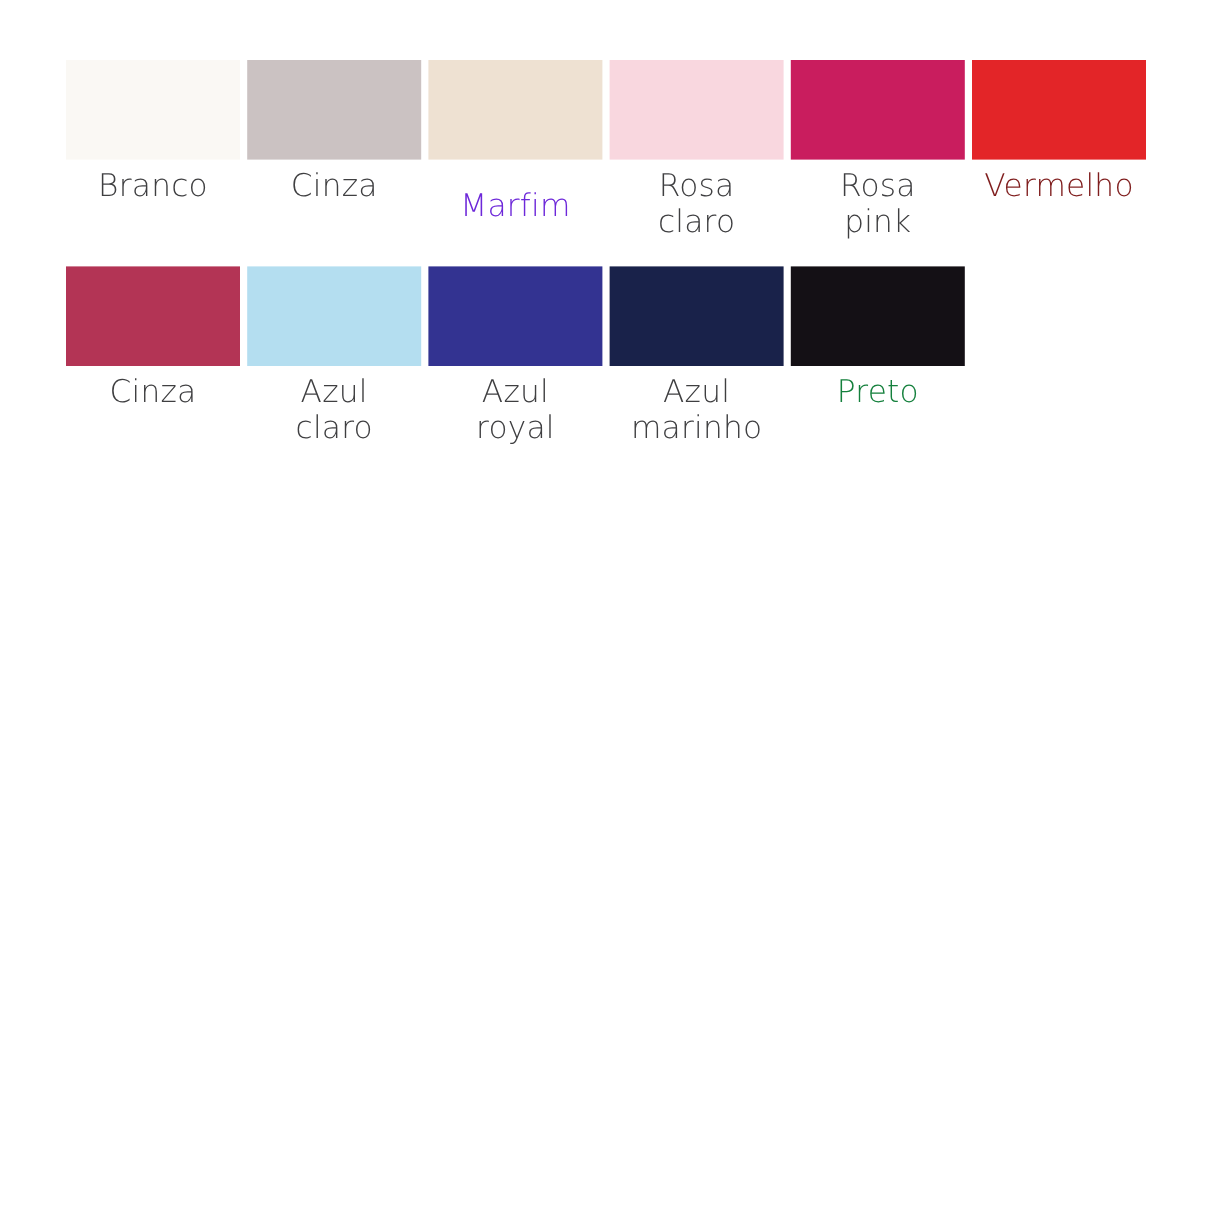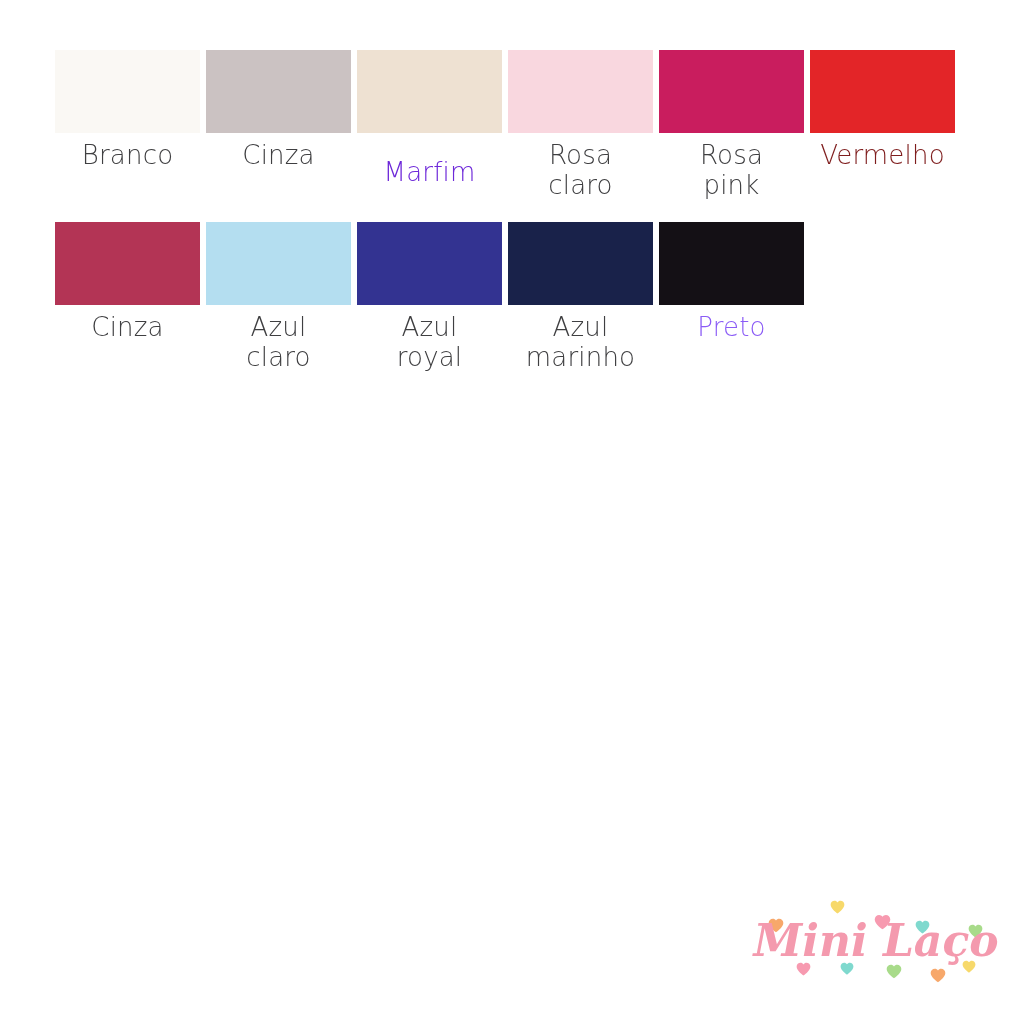--- a/index.html
+++ b/index.html
@@ -136,42 +136,20 @@
         <span class="swatch-label" style="color: rgb(63, 63, 65);">Azul
 royal</span>
       </div>
       <div class="swatch-cell">
         <span class="swatch-chip" style="background-color: rgb(25, 34, 74);"></span>
         <span class="swatch-label" style="color: rgb(63, 63, 65);">Azul
 marinho</span>
       </div>
       <div class="swatch-cell">
         <span class="swatch-chip" style="background-color: rgb(20, 16, 21);"></span>
-        <span class="swatch-label" style="color: #8b5cf6;">Preto</span>
+        <span class="swatch-label" style="color: #15803d;">Preto</span>
       </div>
     </div>
 
   </div>
 
-  <div class="brand-logo">
-    <svg viewBox="0 0 248 104" xmlns="http://www.w3.org/2000/svg">
-      <defs>
-        <symbol id="heart-shape" viewBox="0 0 24 22">
-          <path d="M12 21.3C12 21.3 1 14.1 1 7.4 1 3.6 3.9 1 7.2 1c2 0 3.8 1 4.8 2.6C13 2 14.8 1 16.8 1 20.1 1 23 3.6 23 7.4c0 6.7-11 13.9-11 13.9z"></path>
-        </symbol>
-      </defs>
-
-      <use href="#heart-shape" x="78" y="2" width="15" height="14" fill="#F7D96B"></use>
-      <use href="#heart-shape" x="16" y="20" width="16" height="15" fill="#F7A86B"></use>
-      <use href="#heart-shape" x="122" y="16" width="17" height="16" fill="#F79AB0"></use>
-      <use href="#heart-shape" x="44" y="64" width="15" height="14" fill="#F79AB0"></use>
-      <use href="#heart-shape" x="88" y="64" width="14" height="13" fill="#7FD9CE"></use>
-      <use href="#heart-shape" x="163" y="22" width="15" height="14" fill="#7FD9CE"></use>
-      <use href="#heart-shape" x="216" y="26" width="15" height="14" fill="#A8DB8A"></use>
-      <use href="#heart-shape" x="134" y="66" width="16" height="15" fill="#A8DB8A"></use>
-      <use href="#heart-shape" x="178" y="70" width="16" height="15" fill="#F7A86B"></use>
-      <use href="#heart-shape" x="210" y="62" width="14" height="13" fill="#F7D96B"></use>
-
-      <text class="logo-wordmark" x="124" y="58" text-anchor="middle" font-size="44" fill="#F49AAE">Mini Laço</text>
-    </svg>
-  </div>
 
 </div>
 
 </body></html>

